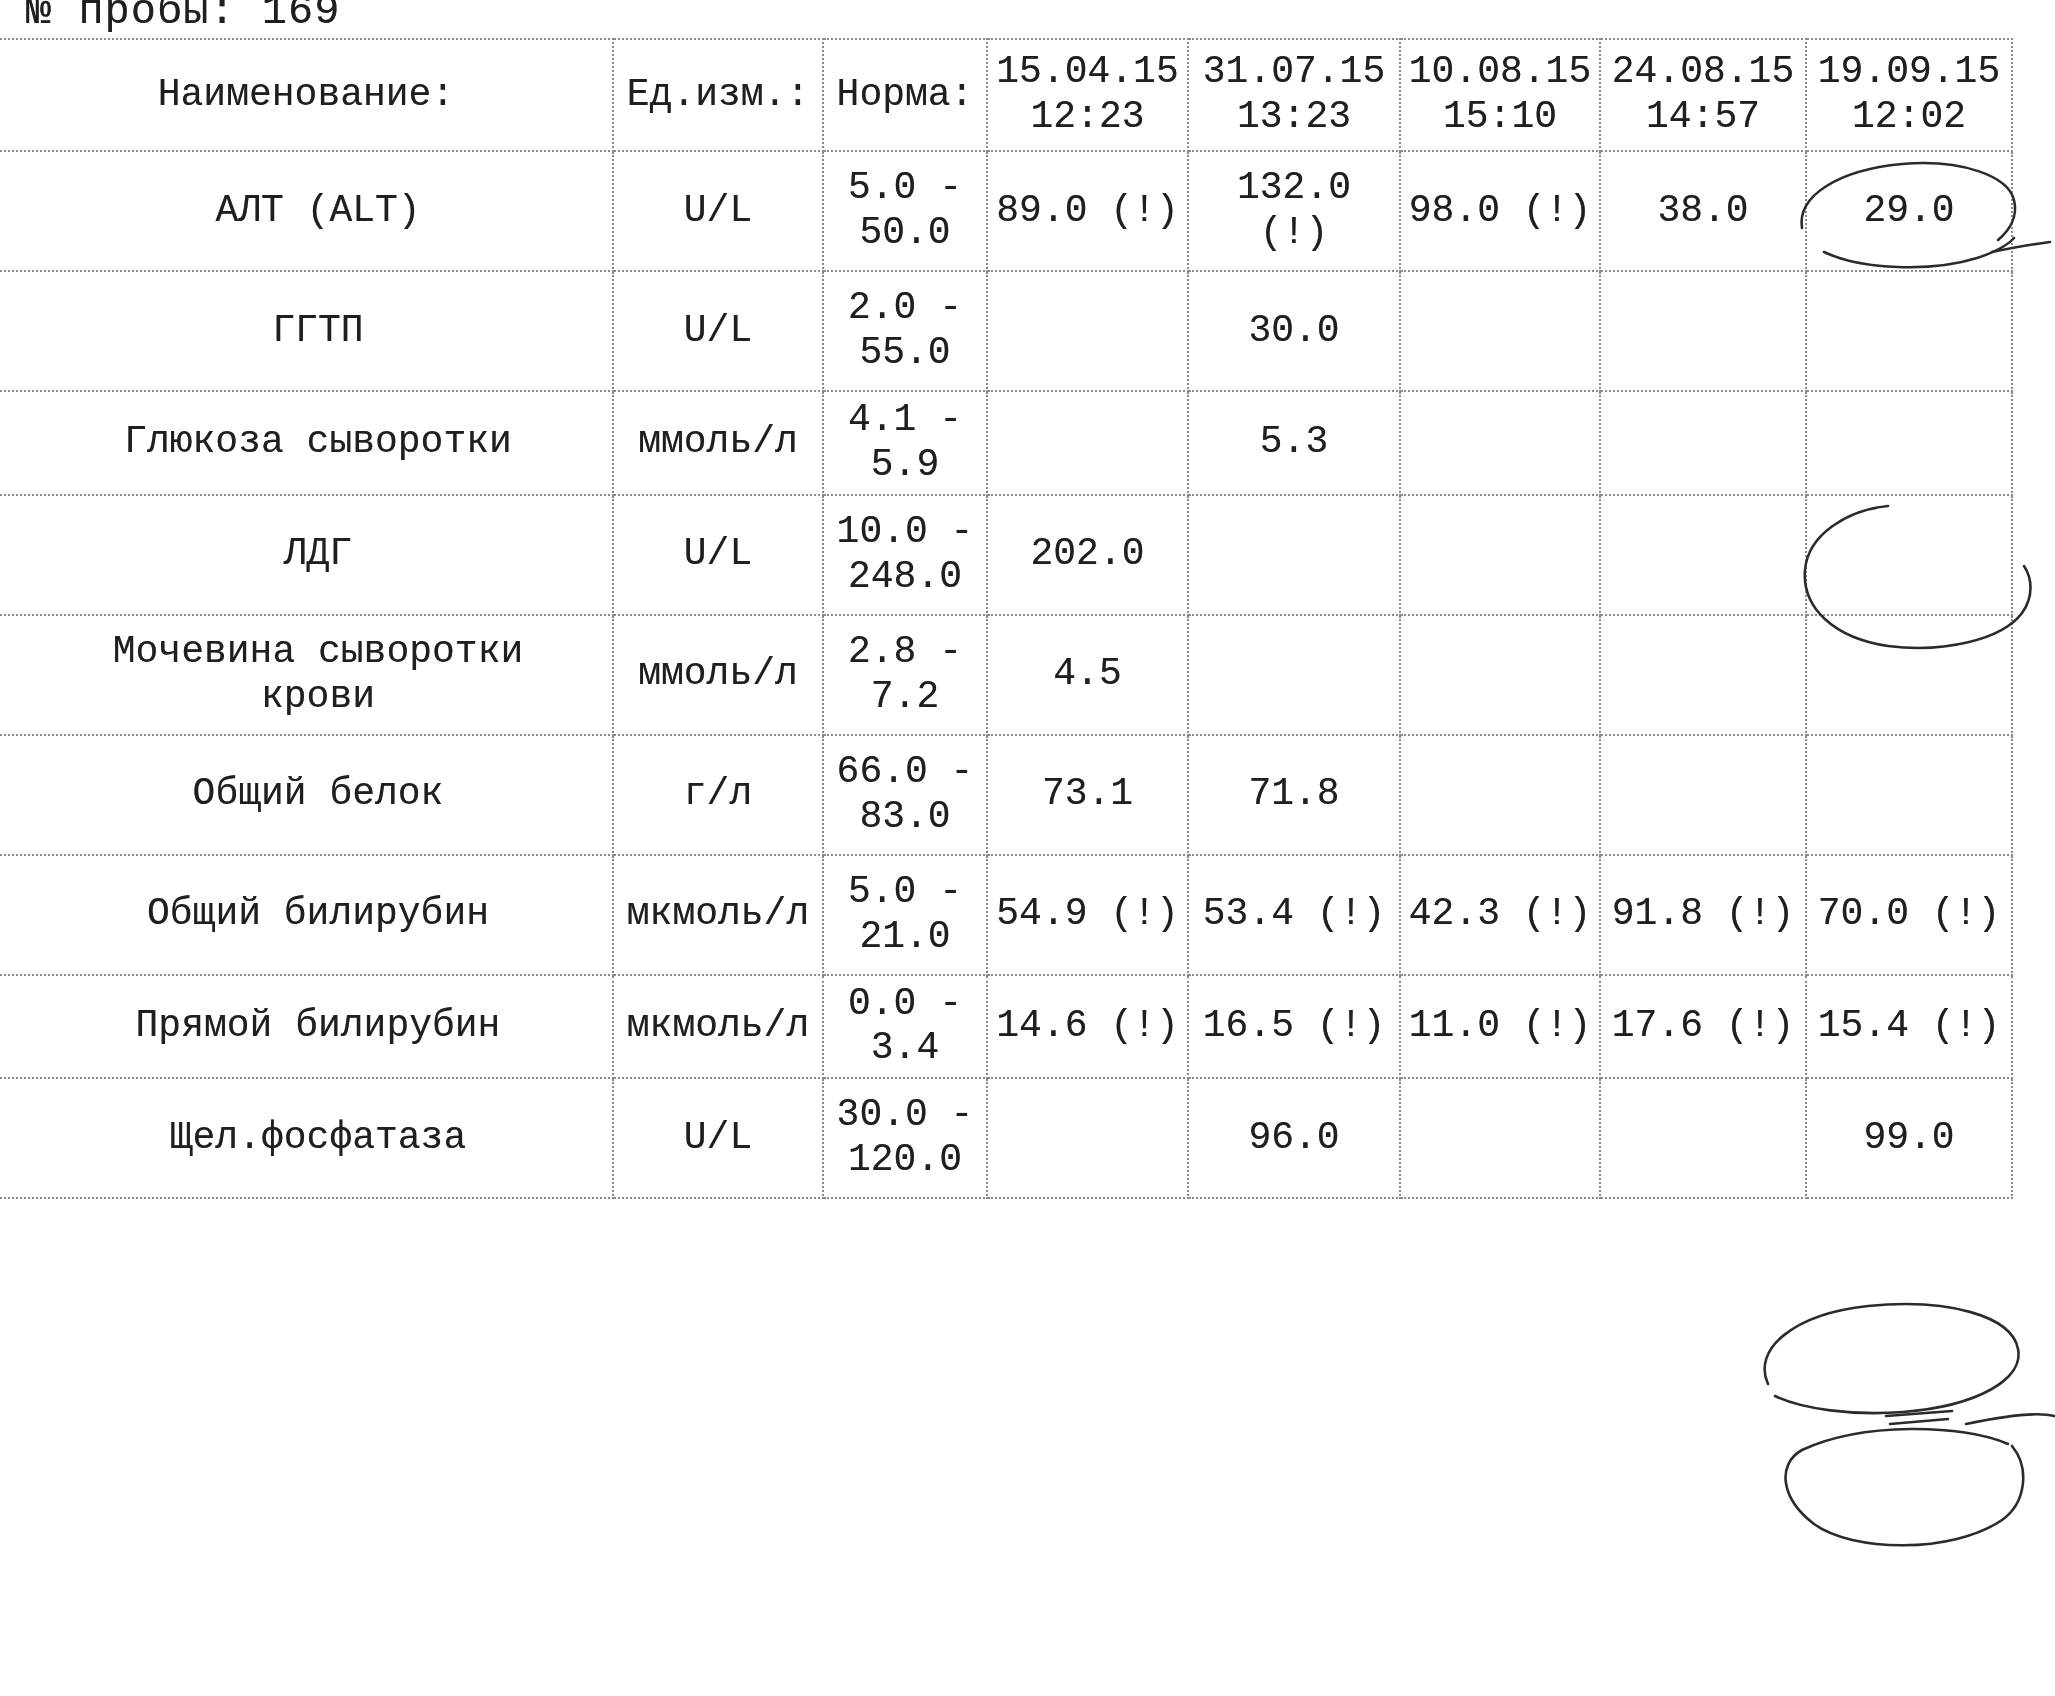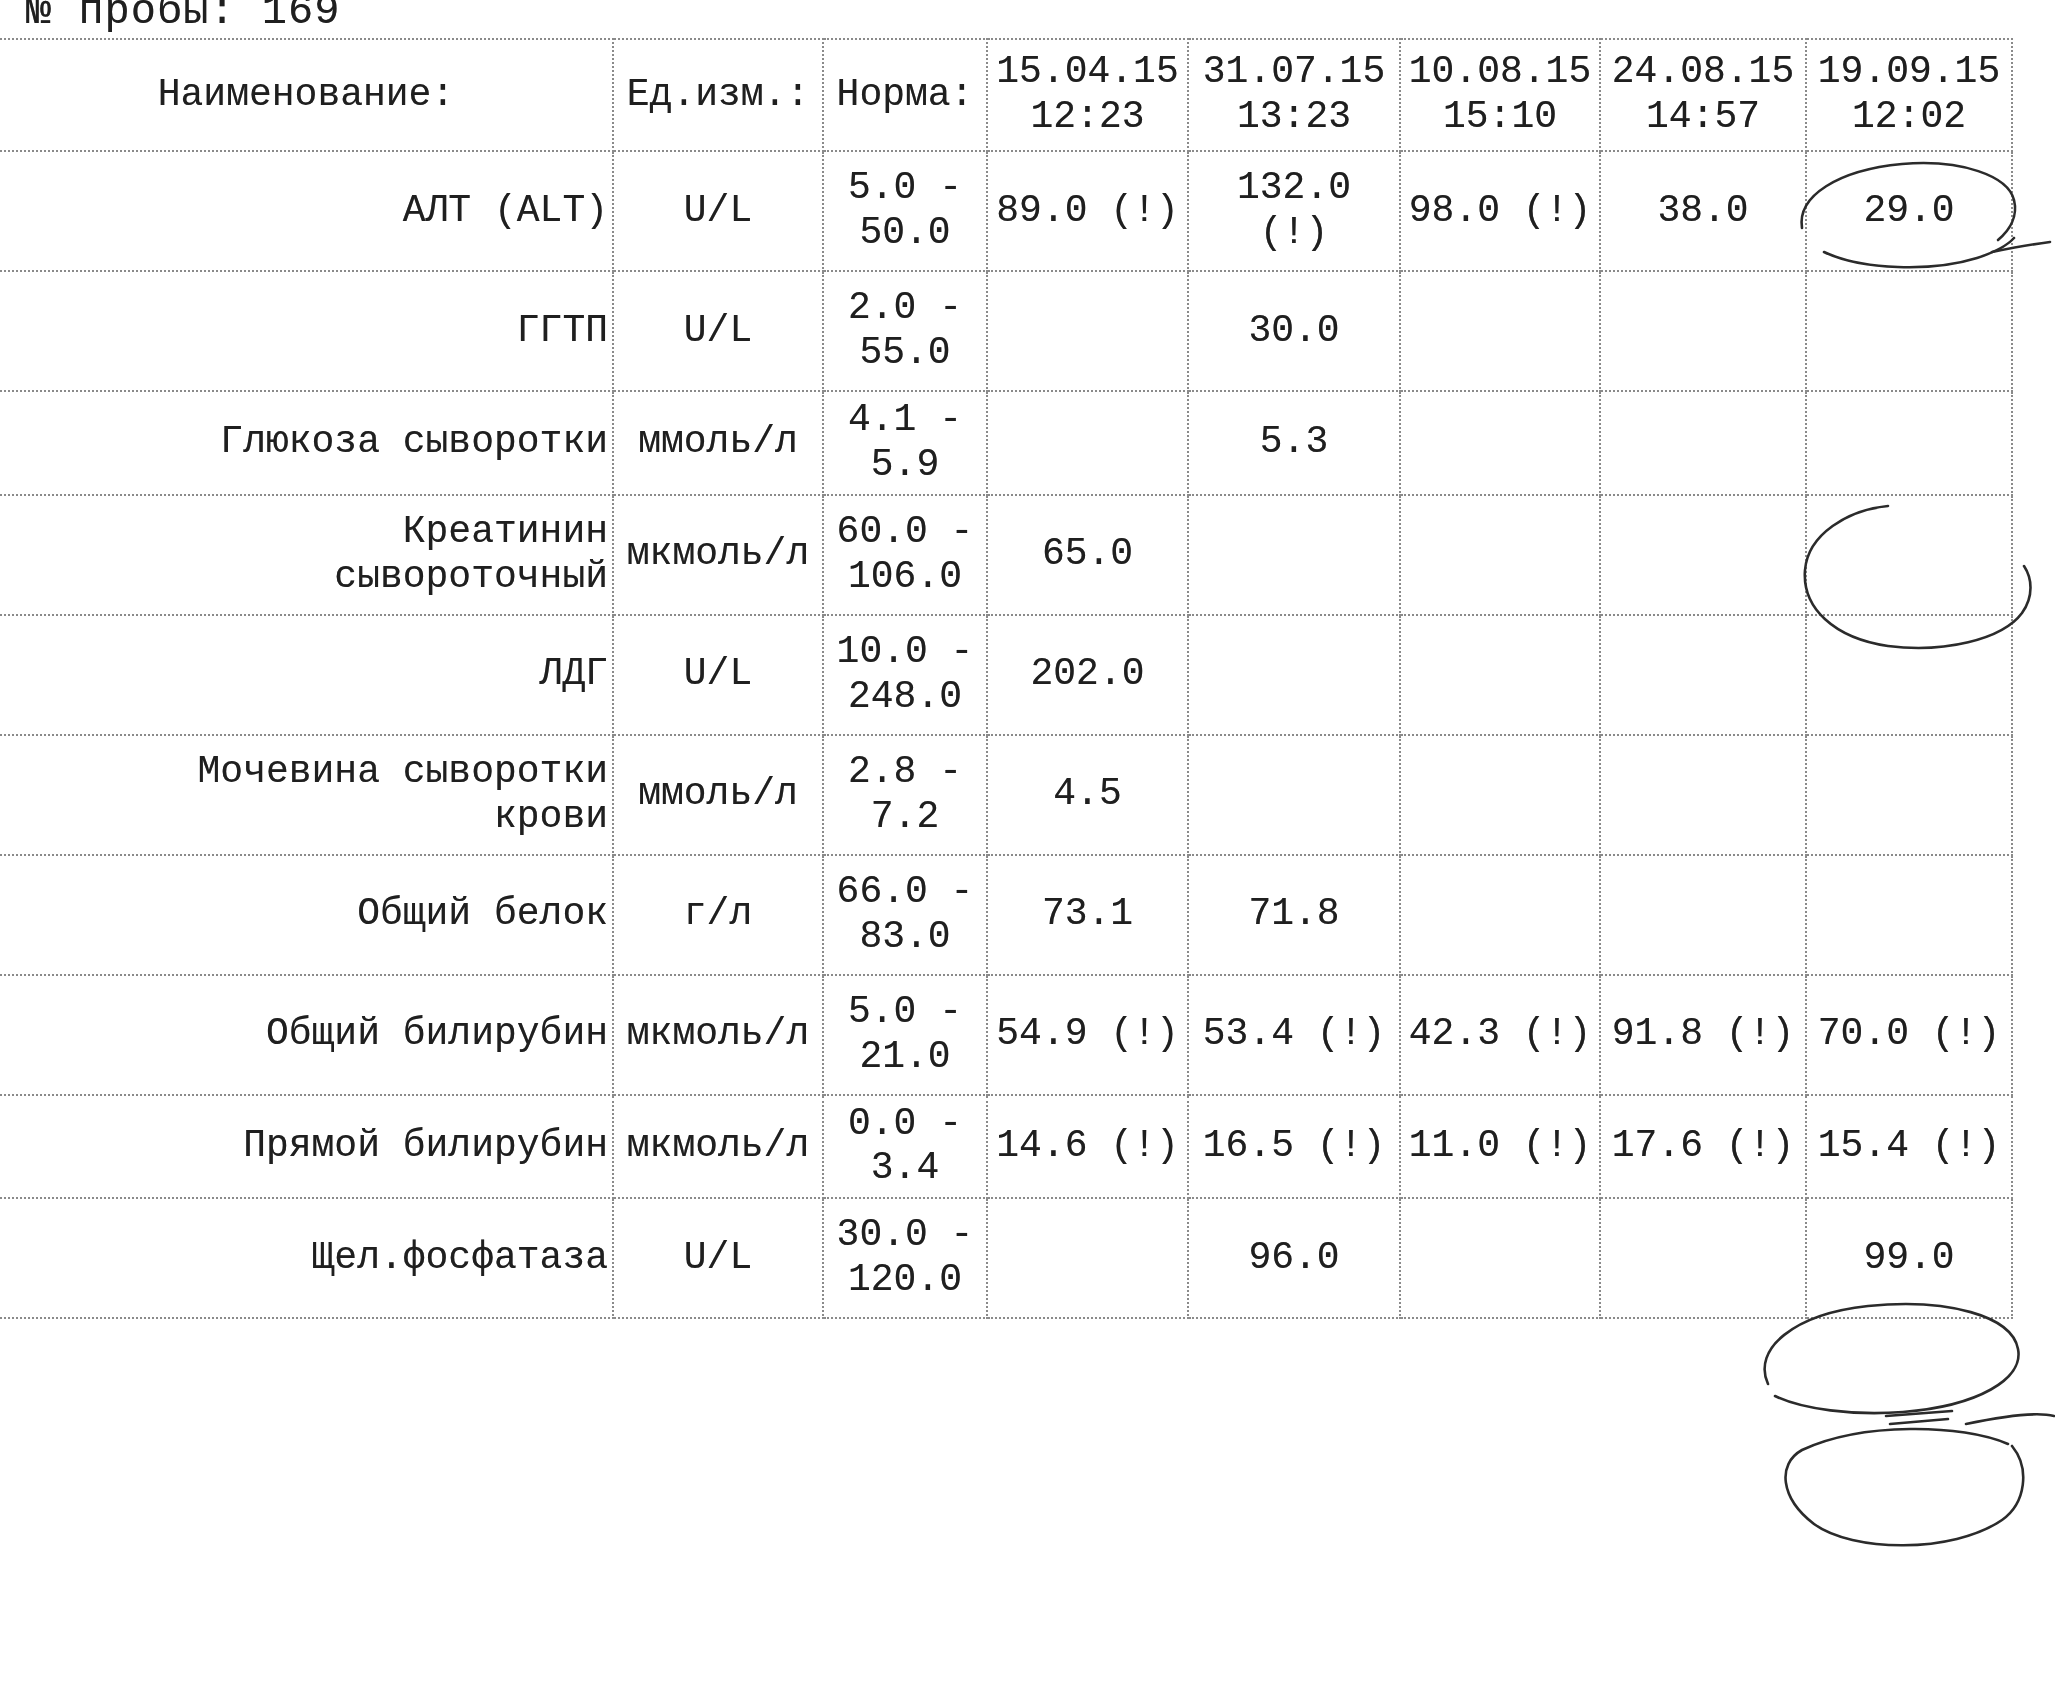--- a/index.html
+++ b/index.html
@@ -28,21 +28,21 @@
     border:2px dotted #8a8a8a;
     font-weight:normal;
     font-size:38px;
     line-height:1.18;
     text-align:center;
     vertical-align:middle;
     padding:6px 4px;
     overflow:hidden;
   }
   table.lab tr > *:first-child{border-left:none;}
-  table.lab td.name{text-align:right;padding-left:28px;}
+  table.lab td.name{text-align:center;padding-left:28px;}
   thead tr{height:112px;}
   tbody tr.t{height:120px;}
   tbody tr.s{height:76px;}
   .ink{
     position:absolute;left:0;top:0;width:2055px;height:1696px;
     pointer-events:none;z-index:3;
   }
   .ink path{fill:none;stroke:#2b2b2b;stroke-width:2.6px;stroke-linecap:round;}
 </style>
 </head>
@@ -96,30 +96,20 @@
           <td></td>
           <td></td>
           <td></td>
         </tr>
         <tr class="s">
           <td class="name">Глюкоза сыворотки</td>
           <td>ммоль/л</td>
           <td>4.1 - 5.9</td>
           <td></td>
           <td>5.3</td>
-          <td></td>
-          <td></td>
-          <td></td>
-        </tr>
-        <tr class="t">
-          <td class="name">Креатинин<br>сывороточный</td>
-          <td>мкмоль/л</td>
-          <td>60.0 -<br>106.0</td>
-          <td>65.0</td>
-          <td></td>
           <td></td>
           <td></td>
           <td></td>
         </tr>
         <tr class="t">
           <td class="name">ЛДГ</td>
           <td>U/L</td>
           <td>10.0 -<br>248.0</td>
           <td>202.0</td>
           <td></td>

